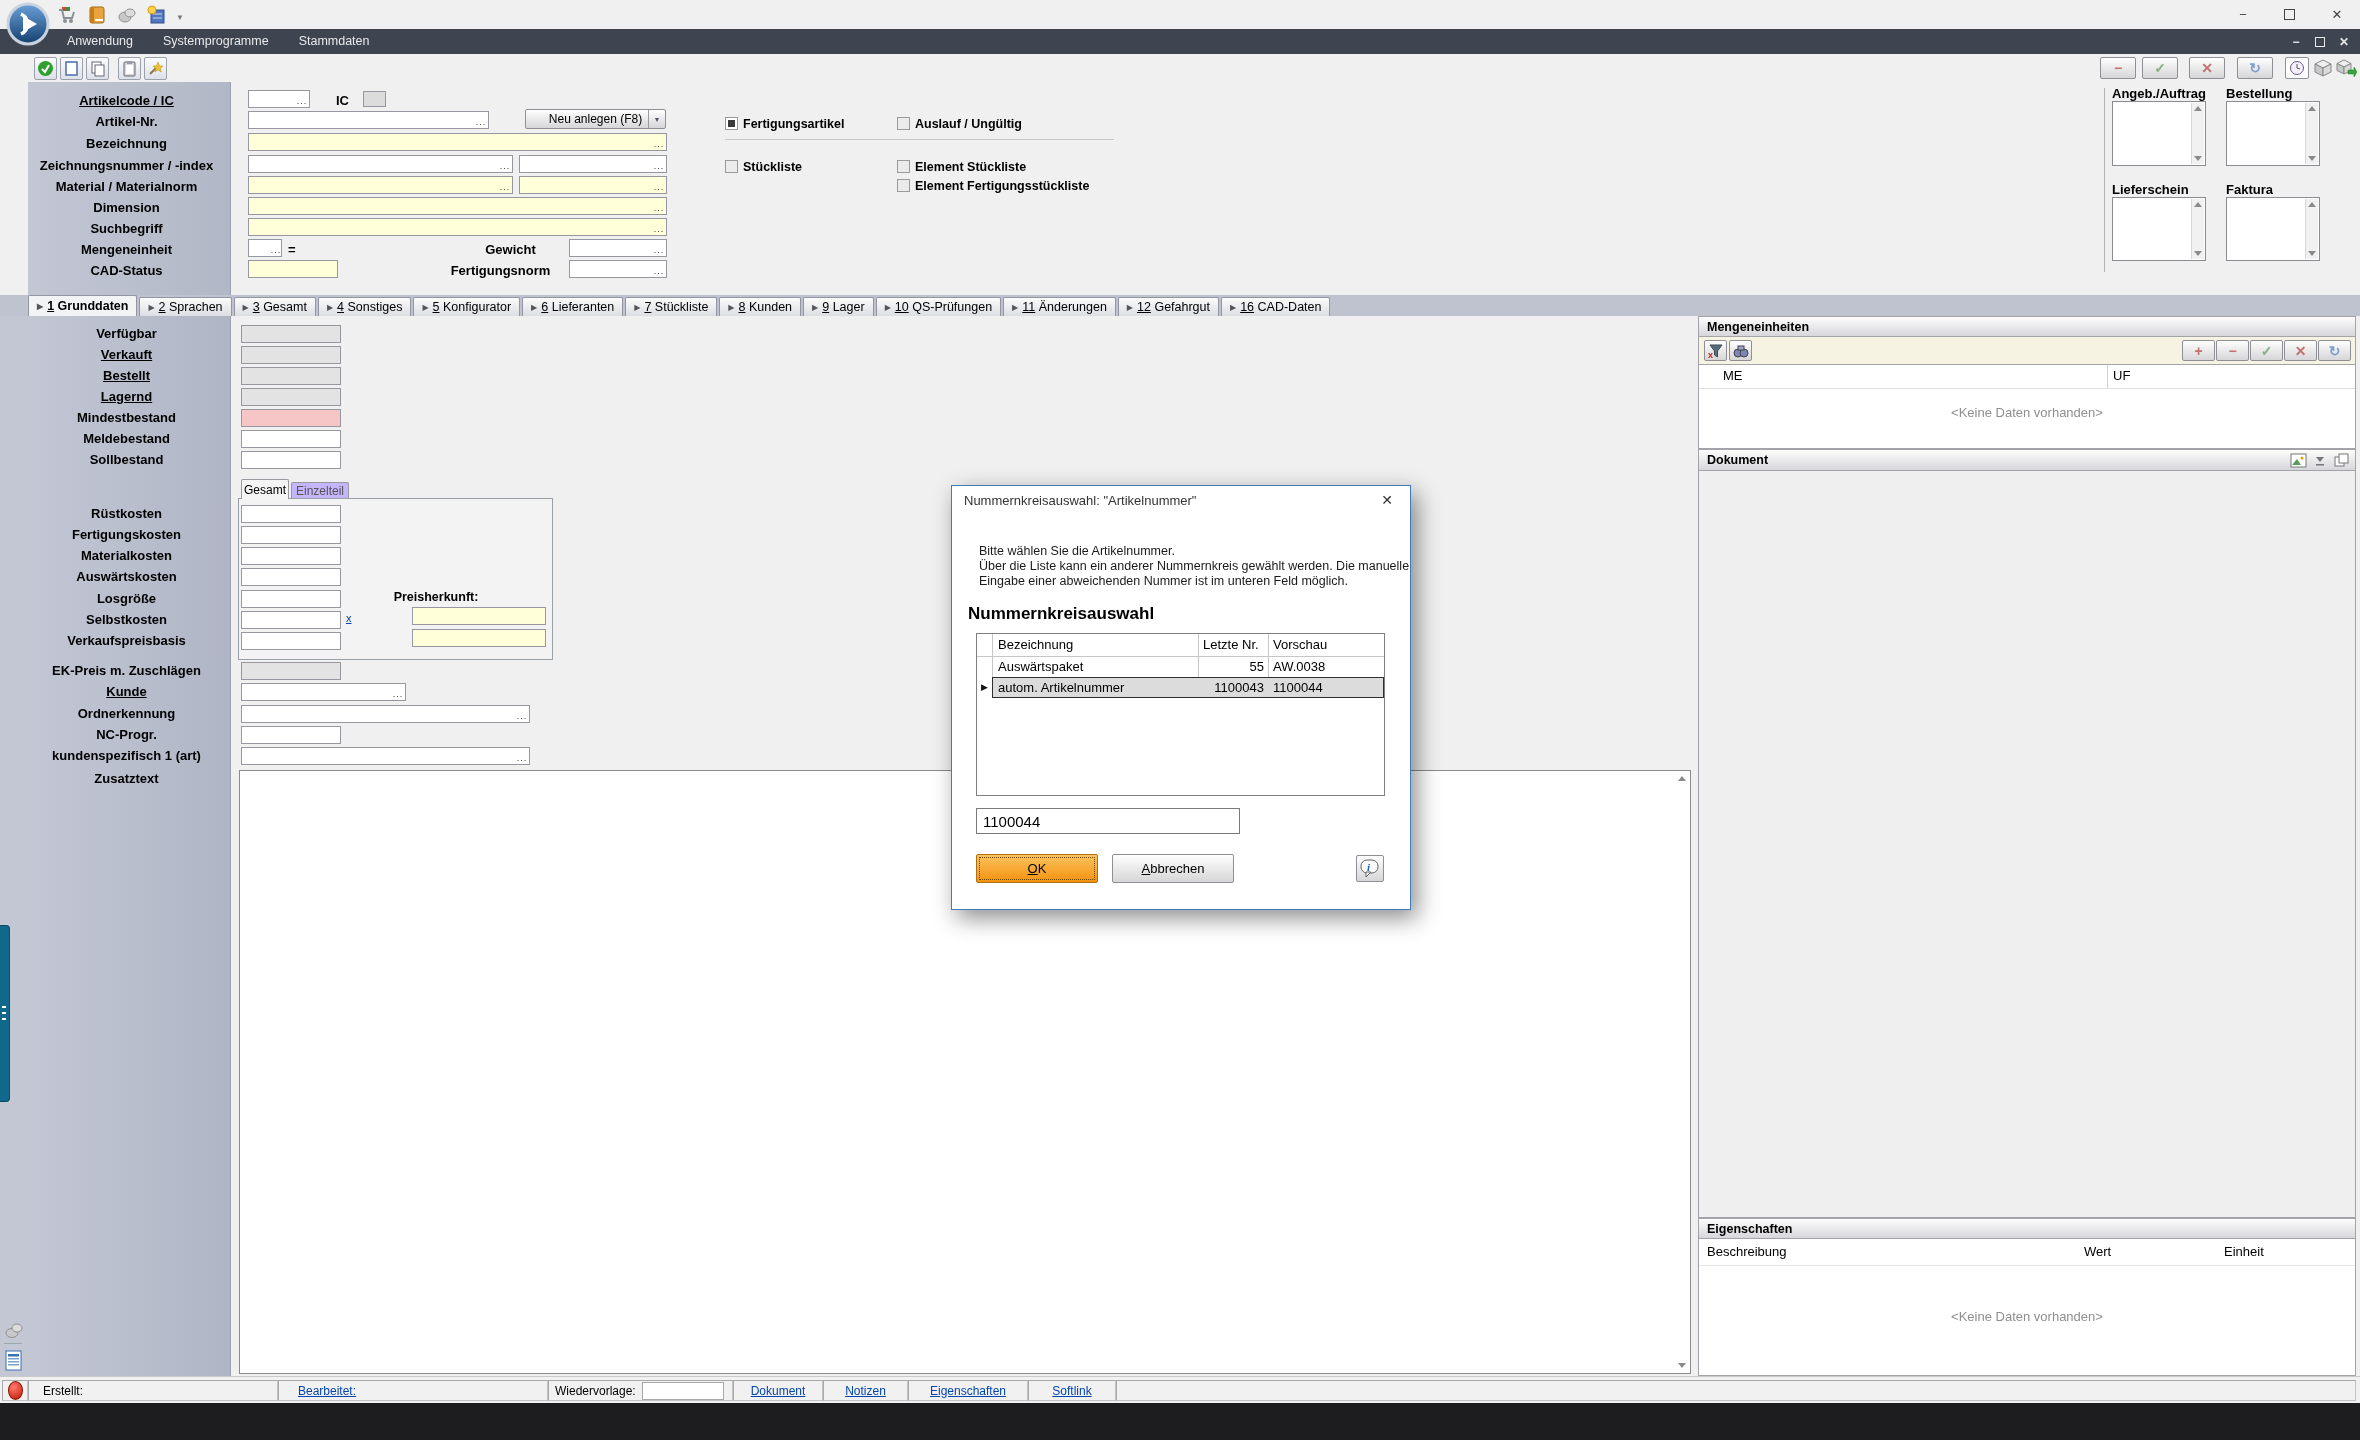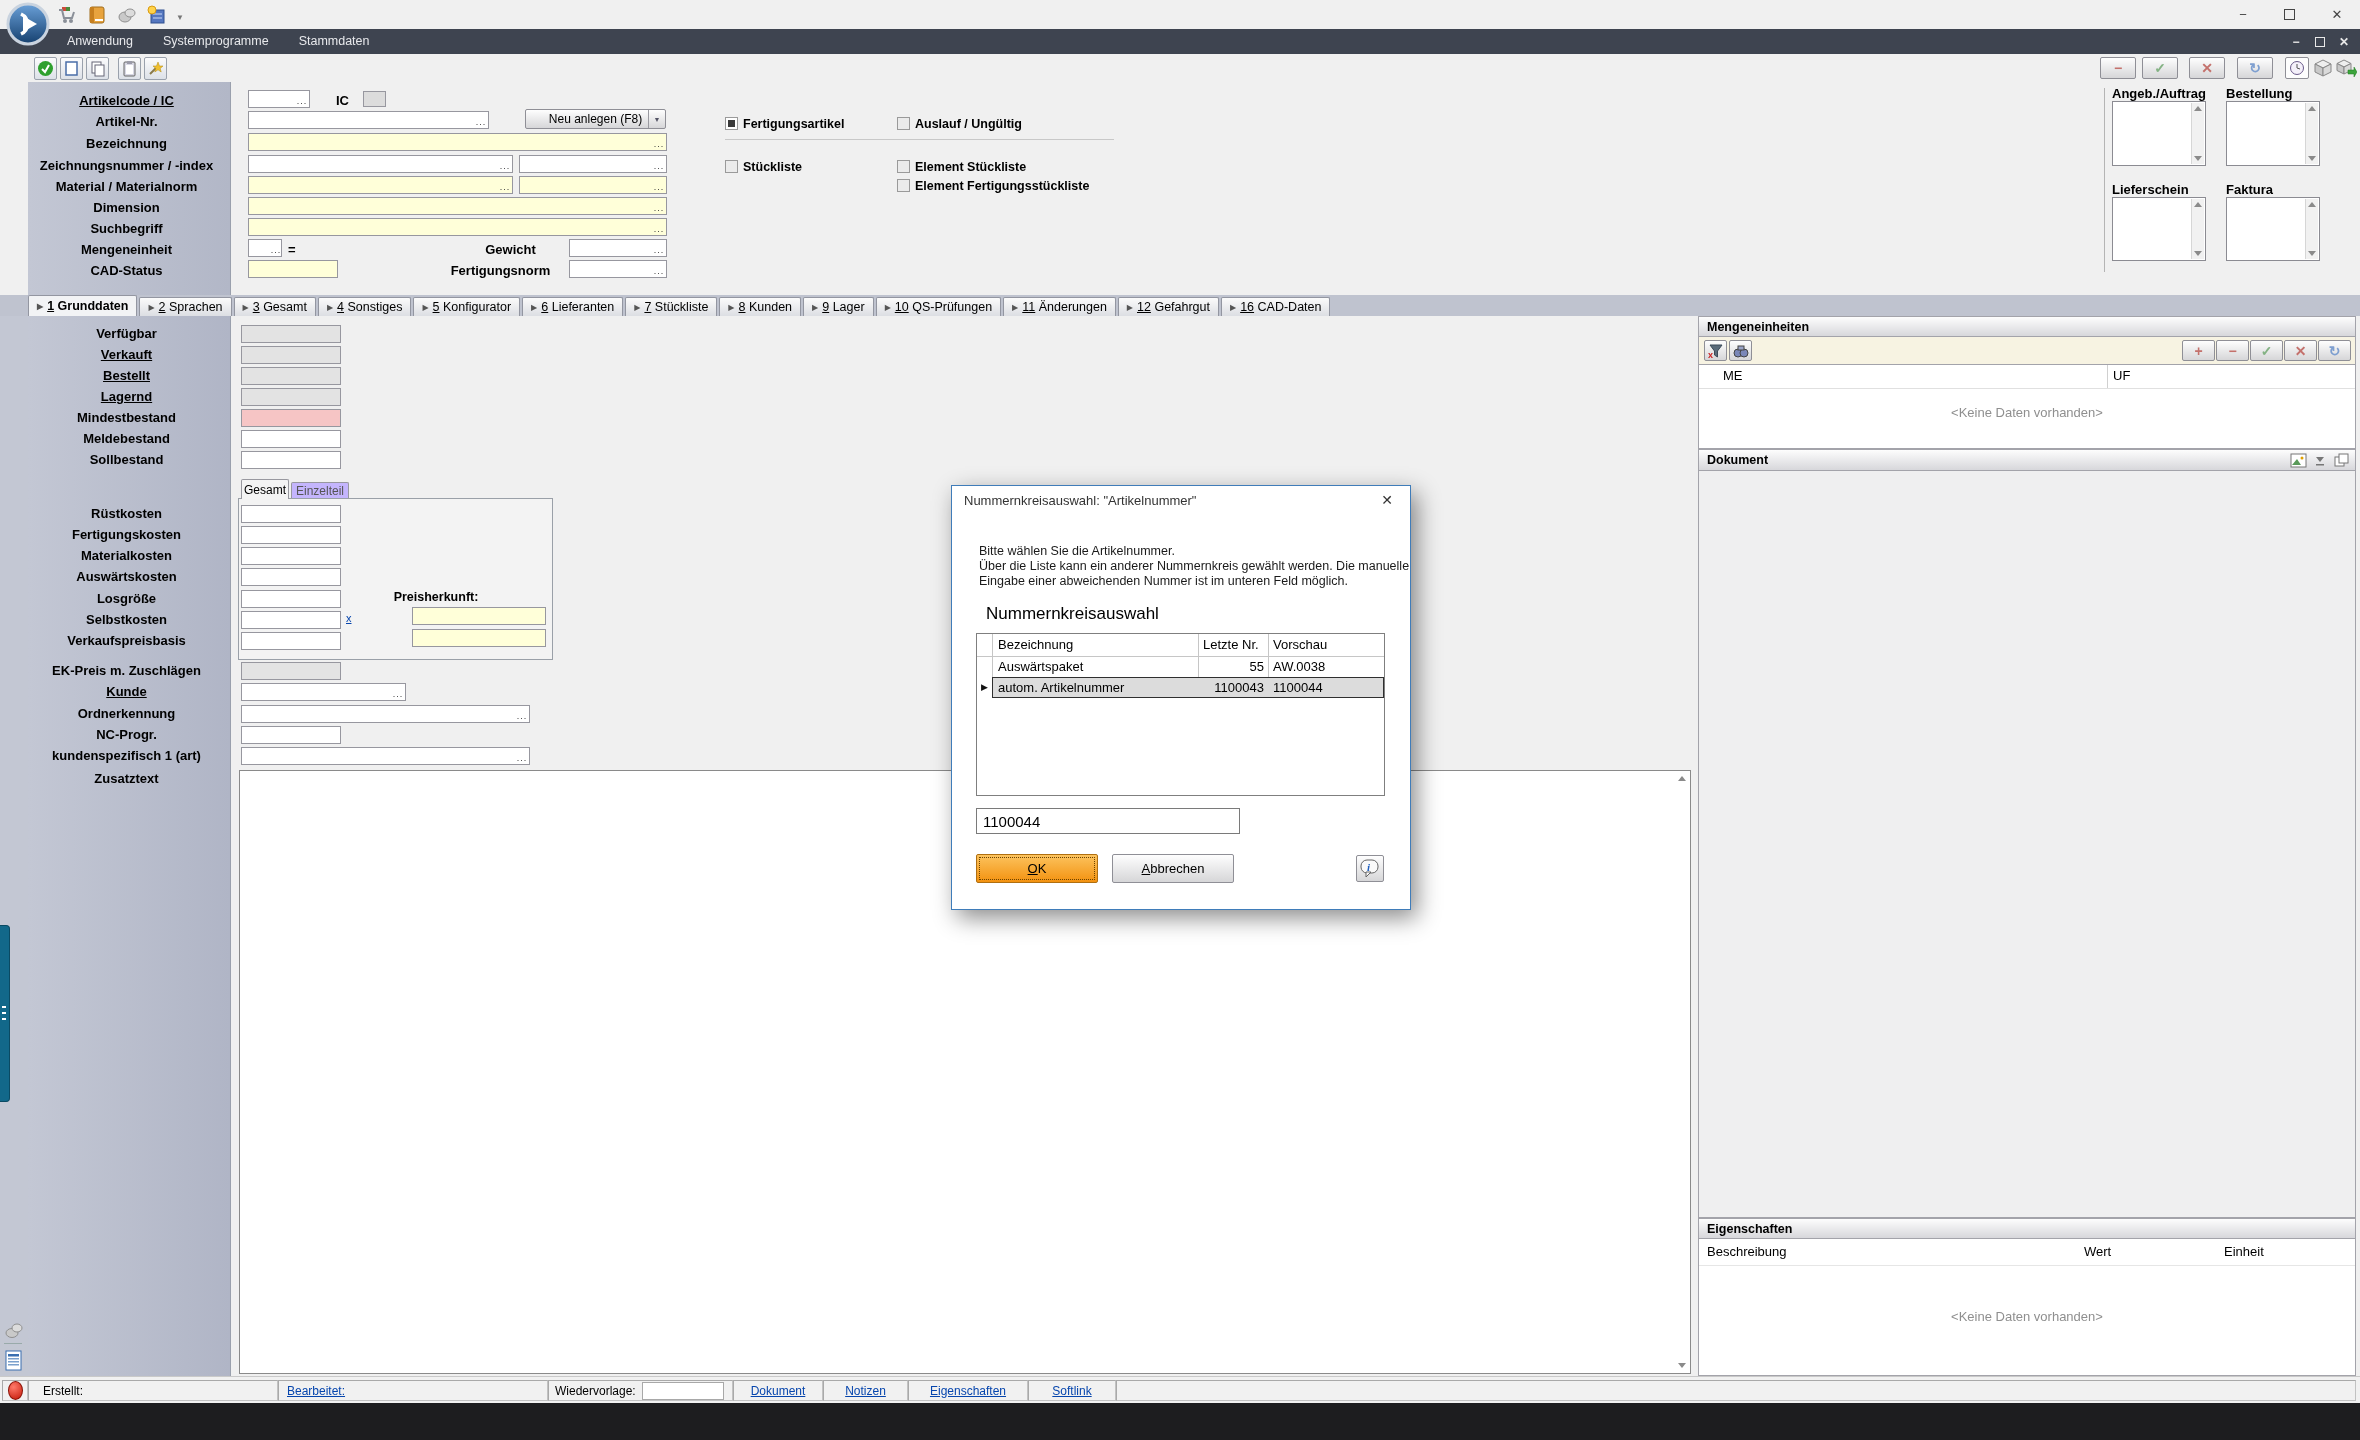--- a/index.html
+++ b/index.html
@@ -483,21 +483,21 @@
     <div class="empty-txt" style="left:0;top:70px;width:656px;">&lt;Keine Daten vorhanden&gt;</div>
   </div>
 
   <div class="statusbar">
     <div class="seg" style="left:2px;width:26px;justify-content:center;">
       <span style="width:13px;height:17px;border-radius:50%;background:radial-gradient(circle at 35% 30%,#ff7a6a,#c41808);border:1px solid #8a1004;"></span>
     </div>
     <div class="seg" style="left:28px;width:250px;padding-left:14px;">
         <span>Erstellt:</span>
       </div>
-    <div class="seg" style="left:278px;width:270px;justify-content:flex-start;padding-left:8px;">
+    <div class="seg" style="left:278px;width:270px;justify-content:flex-start;padding-left:19px;">
         <span class="link">Bearbeitet:</span>
       </div>
     <div class="seg" style="left:548px;width:185px;gap:6px;padding-left:6px;">
       <span>Wiedervorlage:</span>
       <span style="width:80px;height:16px;background:#fff;border:1px solid #a8a8a8;display:inline-block;"></span>
     </div>
     <div class="seg" style="left:733px;width:90px;justify-content:center;">
         <span class="link">Dokument</span>
       </div>
     <div class="seg" style="left:823px;width:85px;justify-content:center;">
@@ -528,21 +528,21 @@
   </div>
 
   <div id="dlg">
     <div class="abs" style="left:0;top:0;width:456px;height:28px;background:#fff;">
       <span style="position:absolute;left:12px;top:7px;font-size:13px;color:#333;">Nummernkreisauswahl: "Artikelnummer"</span>
       <span style="position:absolute;right:0;top:0;width:42px;height:28px;display:flex;align-items:center;justify-content:center;font-size:14px;color:#333;">✕</span>
     </div>
     <div class="dlg-line" style="top:58px;">Bitte wählen Sie die Artikelnummer.</div>
     <div class="dlg-line" style="top:73px;">Über die Liste kann ein anderer Nummernkreis gewählt werden. Die manuelle</div>
     <div class="dlg-line" style="top:88px;">Eingabe einer abweichenden Nummer ist im unteren Feld möglich.</div>
-    <div class="abs" style="left:34px;top:118px;font-size:17px;font-weight:normal;">Nummernkreisauswahl</div>
+    <div class="abs" style="left:16px;top:118px;font-size:17px;font-weight:bold;">Nummernkreisauswahl</div>
 
     <div class="abs" style="left:24px;top:147px;width:409px;height:163px;border:1px solid #7f7f7f;background:#fff;box-sizing:border-box;">
 
       <div class="abs" style="left:0;top:0;width:407px;height:22px;border-bottom:1px solid #c6c6c6;">
         <span class="abs" style="left:3px;top:7px;"><span class="hbars"></span></span>
         <span class="dtbl-cell" style="left:21px;top:0;line-height:22px;">Bezeichnung</span>
         <span class="dtbl-cell" style="left:226px;top:0;line-height:22px;">Letzte Nr.</span>
         <span class="dtbl-cell" style="left:296px;top:0;line-height:22px;">Vorschau</span>
       </div>
       <div class="abs" style="left:15px;top:0;width:1px;height:64px;background:#c6c6c6;"></div>

